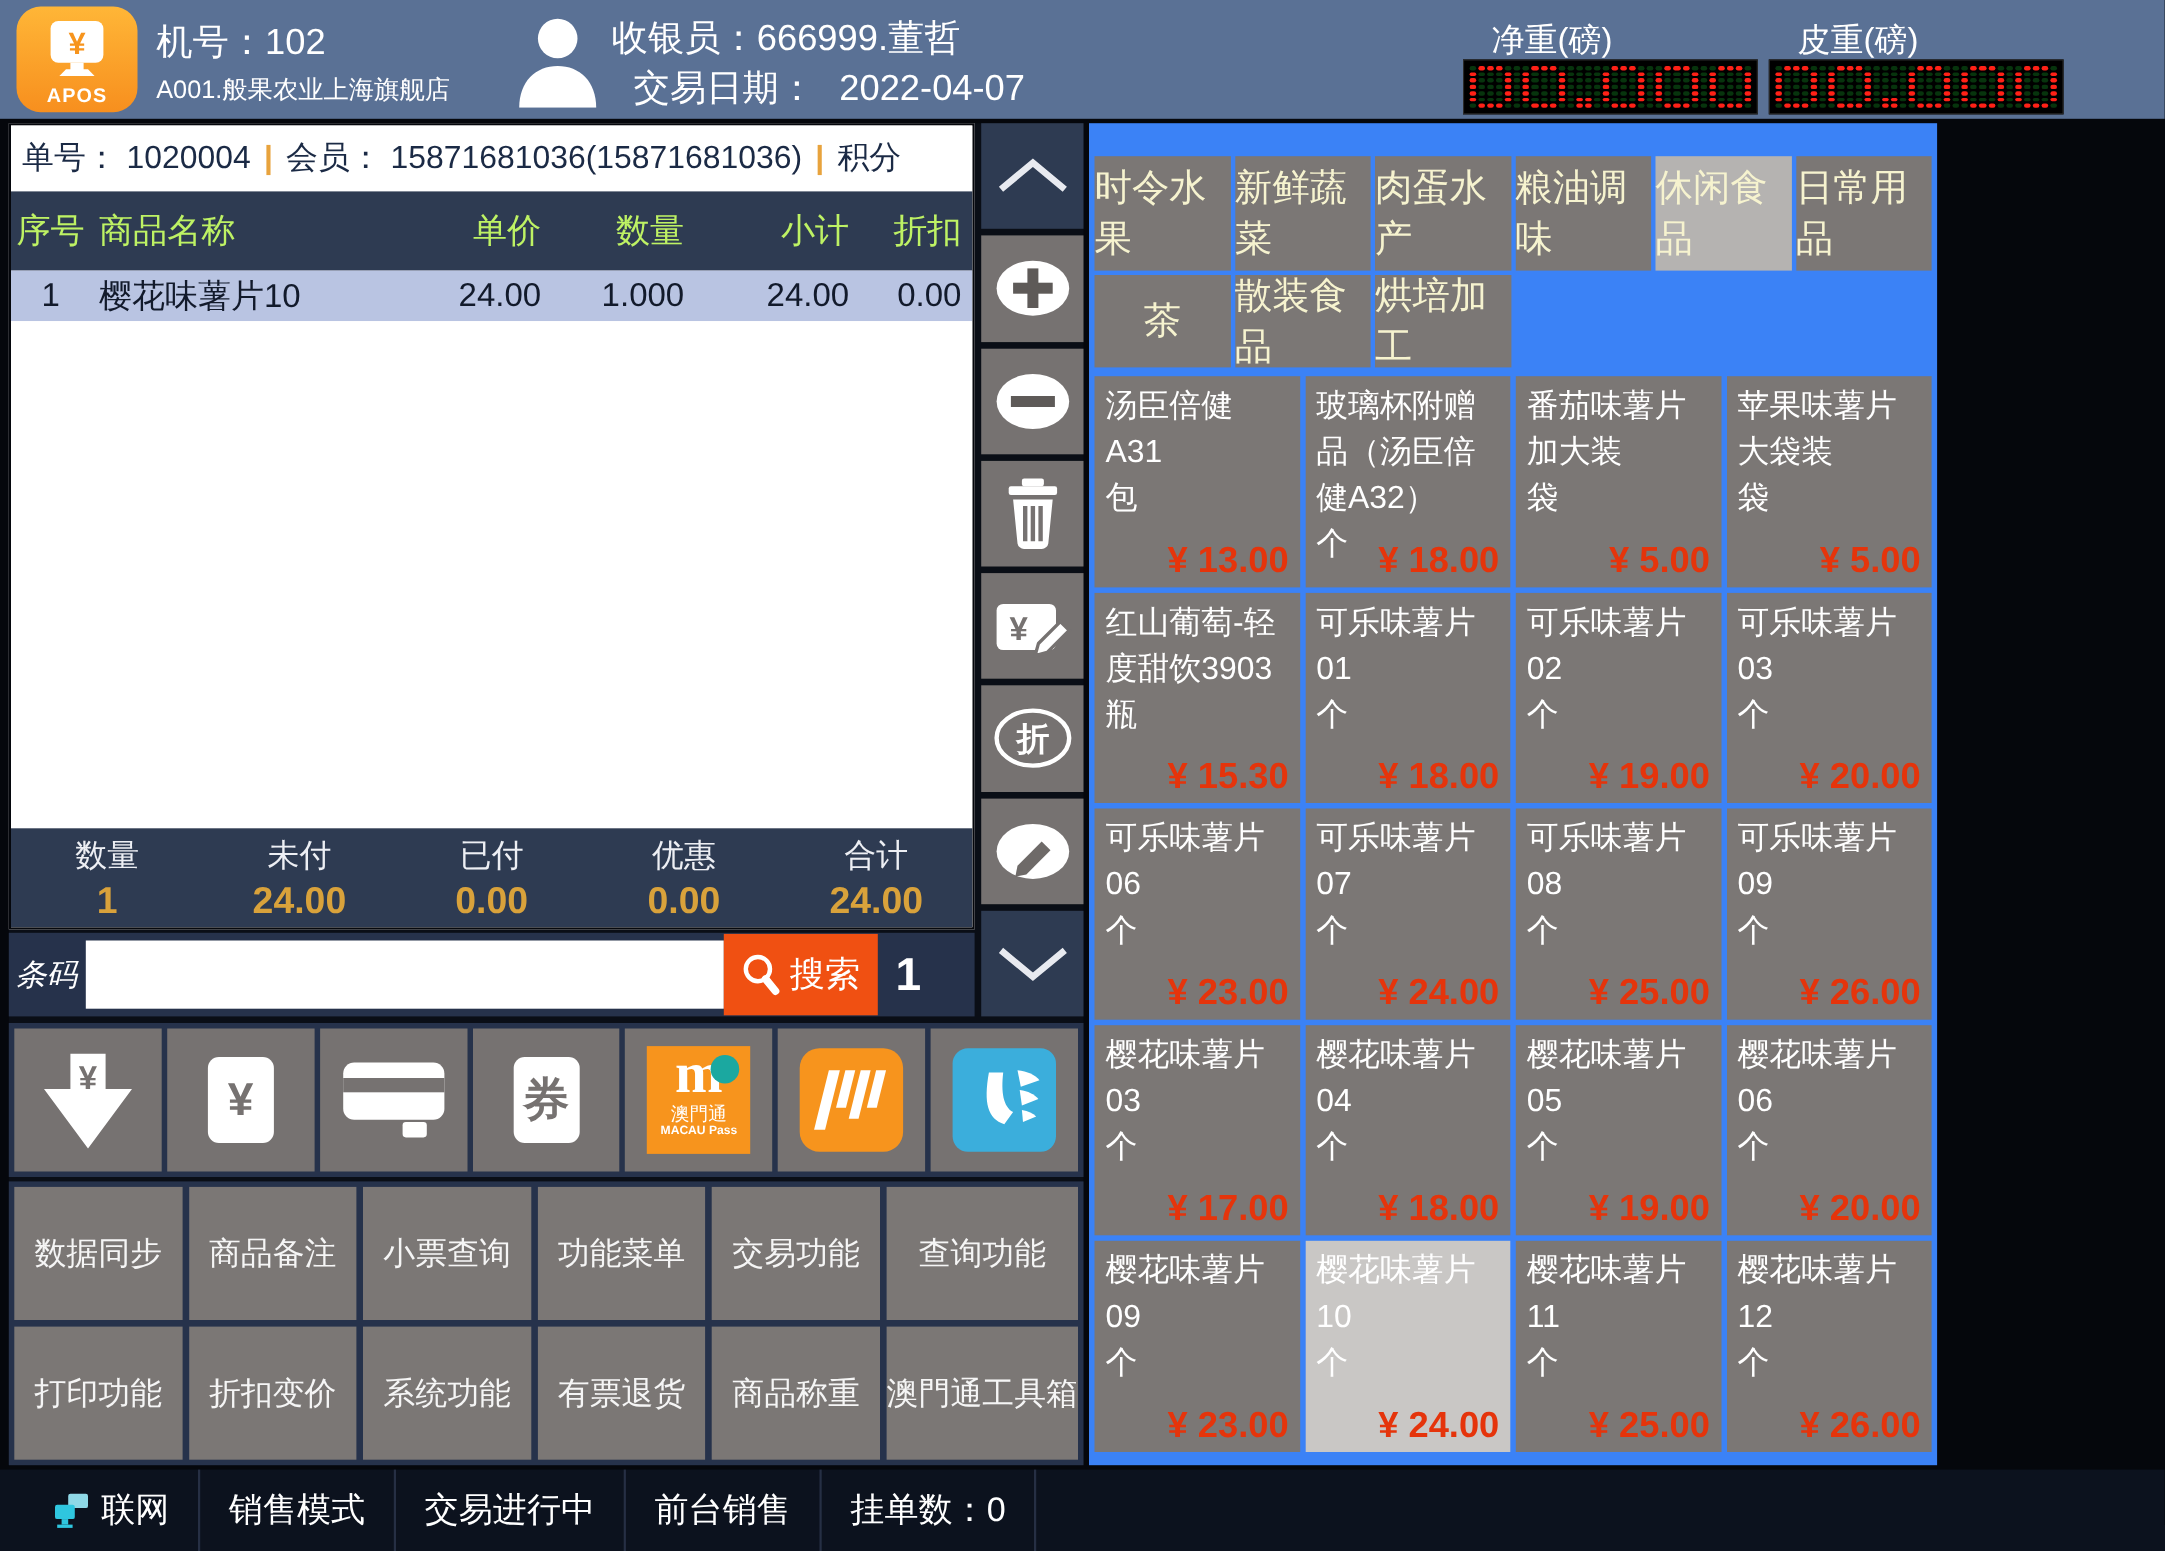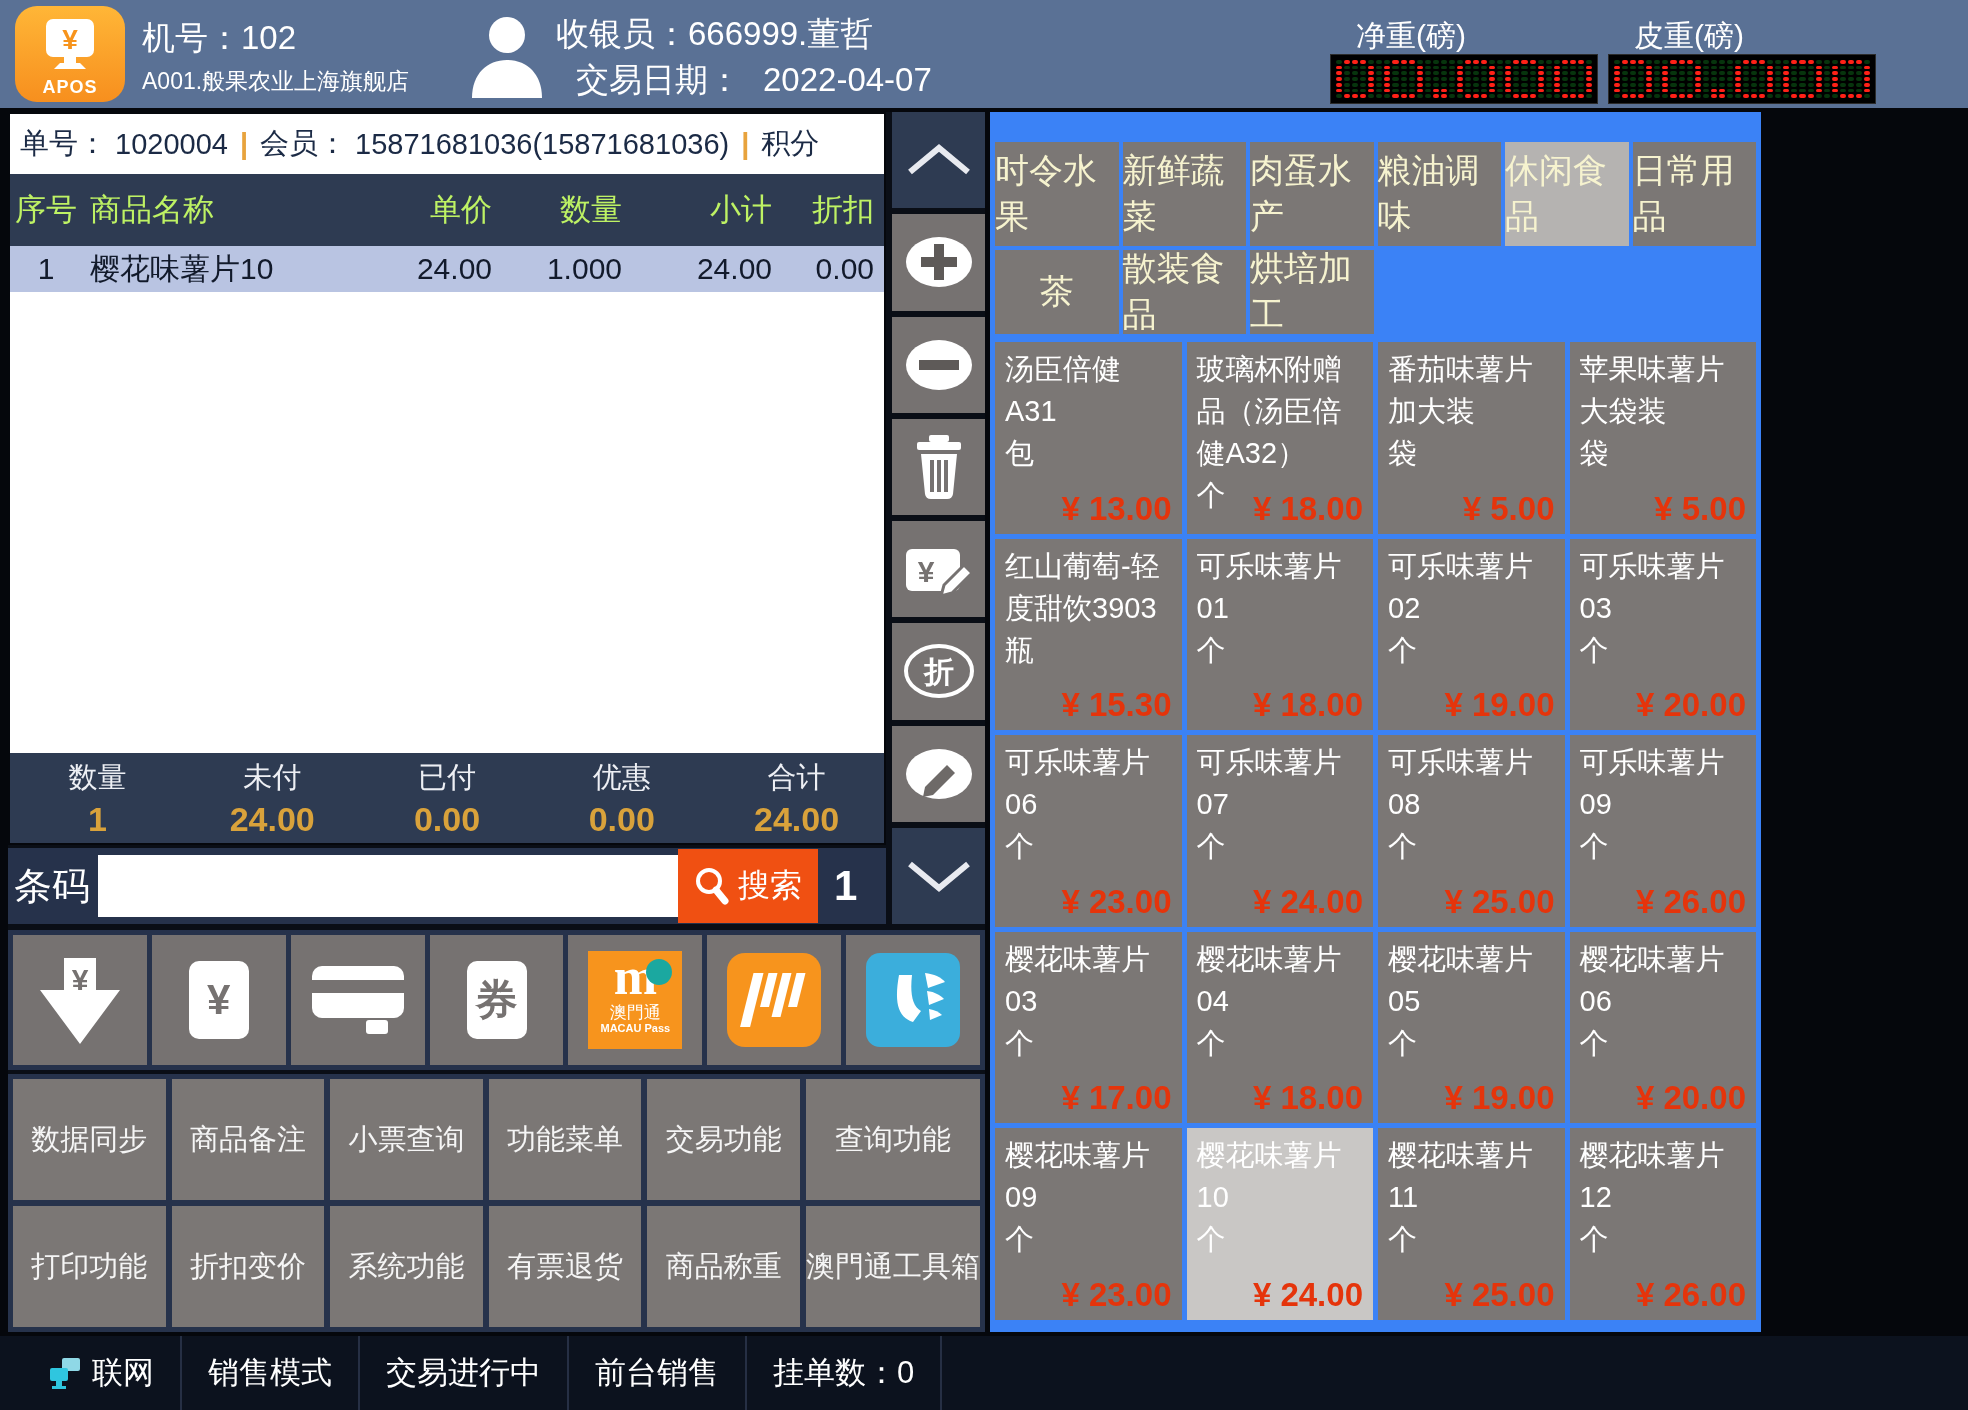--- a/index.html
+++ b/index.html
@@ -40,21 +40,21 @@
   .c-seq {width:72px; text-align:center;} .c-name {flex:1; text-align:left; padding-left:8px;}
   .c-price{width:120px; text-align:right;} .c-qty{width:130px; text-align:right;}
   .c-sub{width:150px; text-align:right;} .c-disc{width:112px; text-align:right; padding-right:10px;}
   .order-filler { flex:1; background:#fff; }
   .order-totals { height:90px; background:#2E3B52; display:flex; }
   .tot-cell { flex:1; display:flex; flex-direction:column; align-items:center; justify-content:center; }
   .tot-label { font-size:29px; color:#EDEFF4; }
   .tot-value { font-size:34px; font-weight:bold; color:#D9A23B; margin-top:2px; }
   .barcode-row { position:absolute; left:0; top:736px; width:878px; height:76px; background:#26324B;
                  display:flex; align-items:center; }
-  .barcode-label { font-size:38px; margin:0 8px 0 6px; }
+  .barcode-label { font-size:28px; margin:0 8px 0 6px;font-style:italic; }
   .barcode-input { width:580px; height:62px; border:none; outline:none; font-size:30px; padding:0 10px; background:#fff; }
   .search-btn { width:140px; height:74px; background:#F05012; border:none; display:flex;
                 align-items:center; justify-content:center; gap:8px; cursor:pointer; }
   .search-btn span { color:#fff; font-size:32px; }
   .pending-count { font-size:42px; font-weight:bold; margin-left:16px; }
   
   .v-toolbar { position:absolute; left:884px; top:0; width:93px; height:812px;
                display:flex; flex-direction:column; gap:6px; }
   .tb-cell { flex:1; display:flex; align-items:center; justify-content:center; cursor:pointer; }
   .tb-nav { background:#2E3B52; } .tb-act { background:#767271; }

